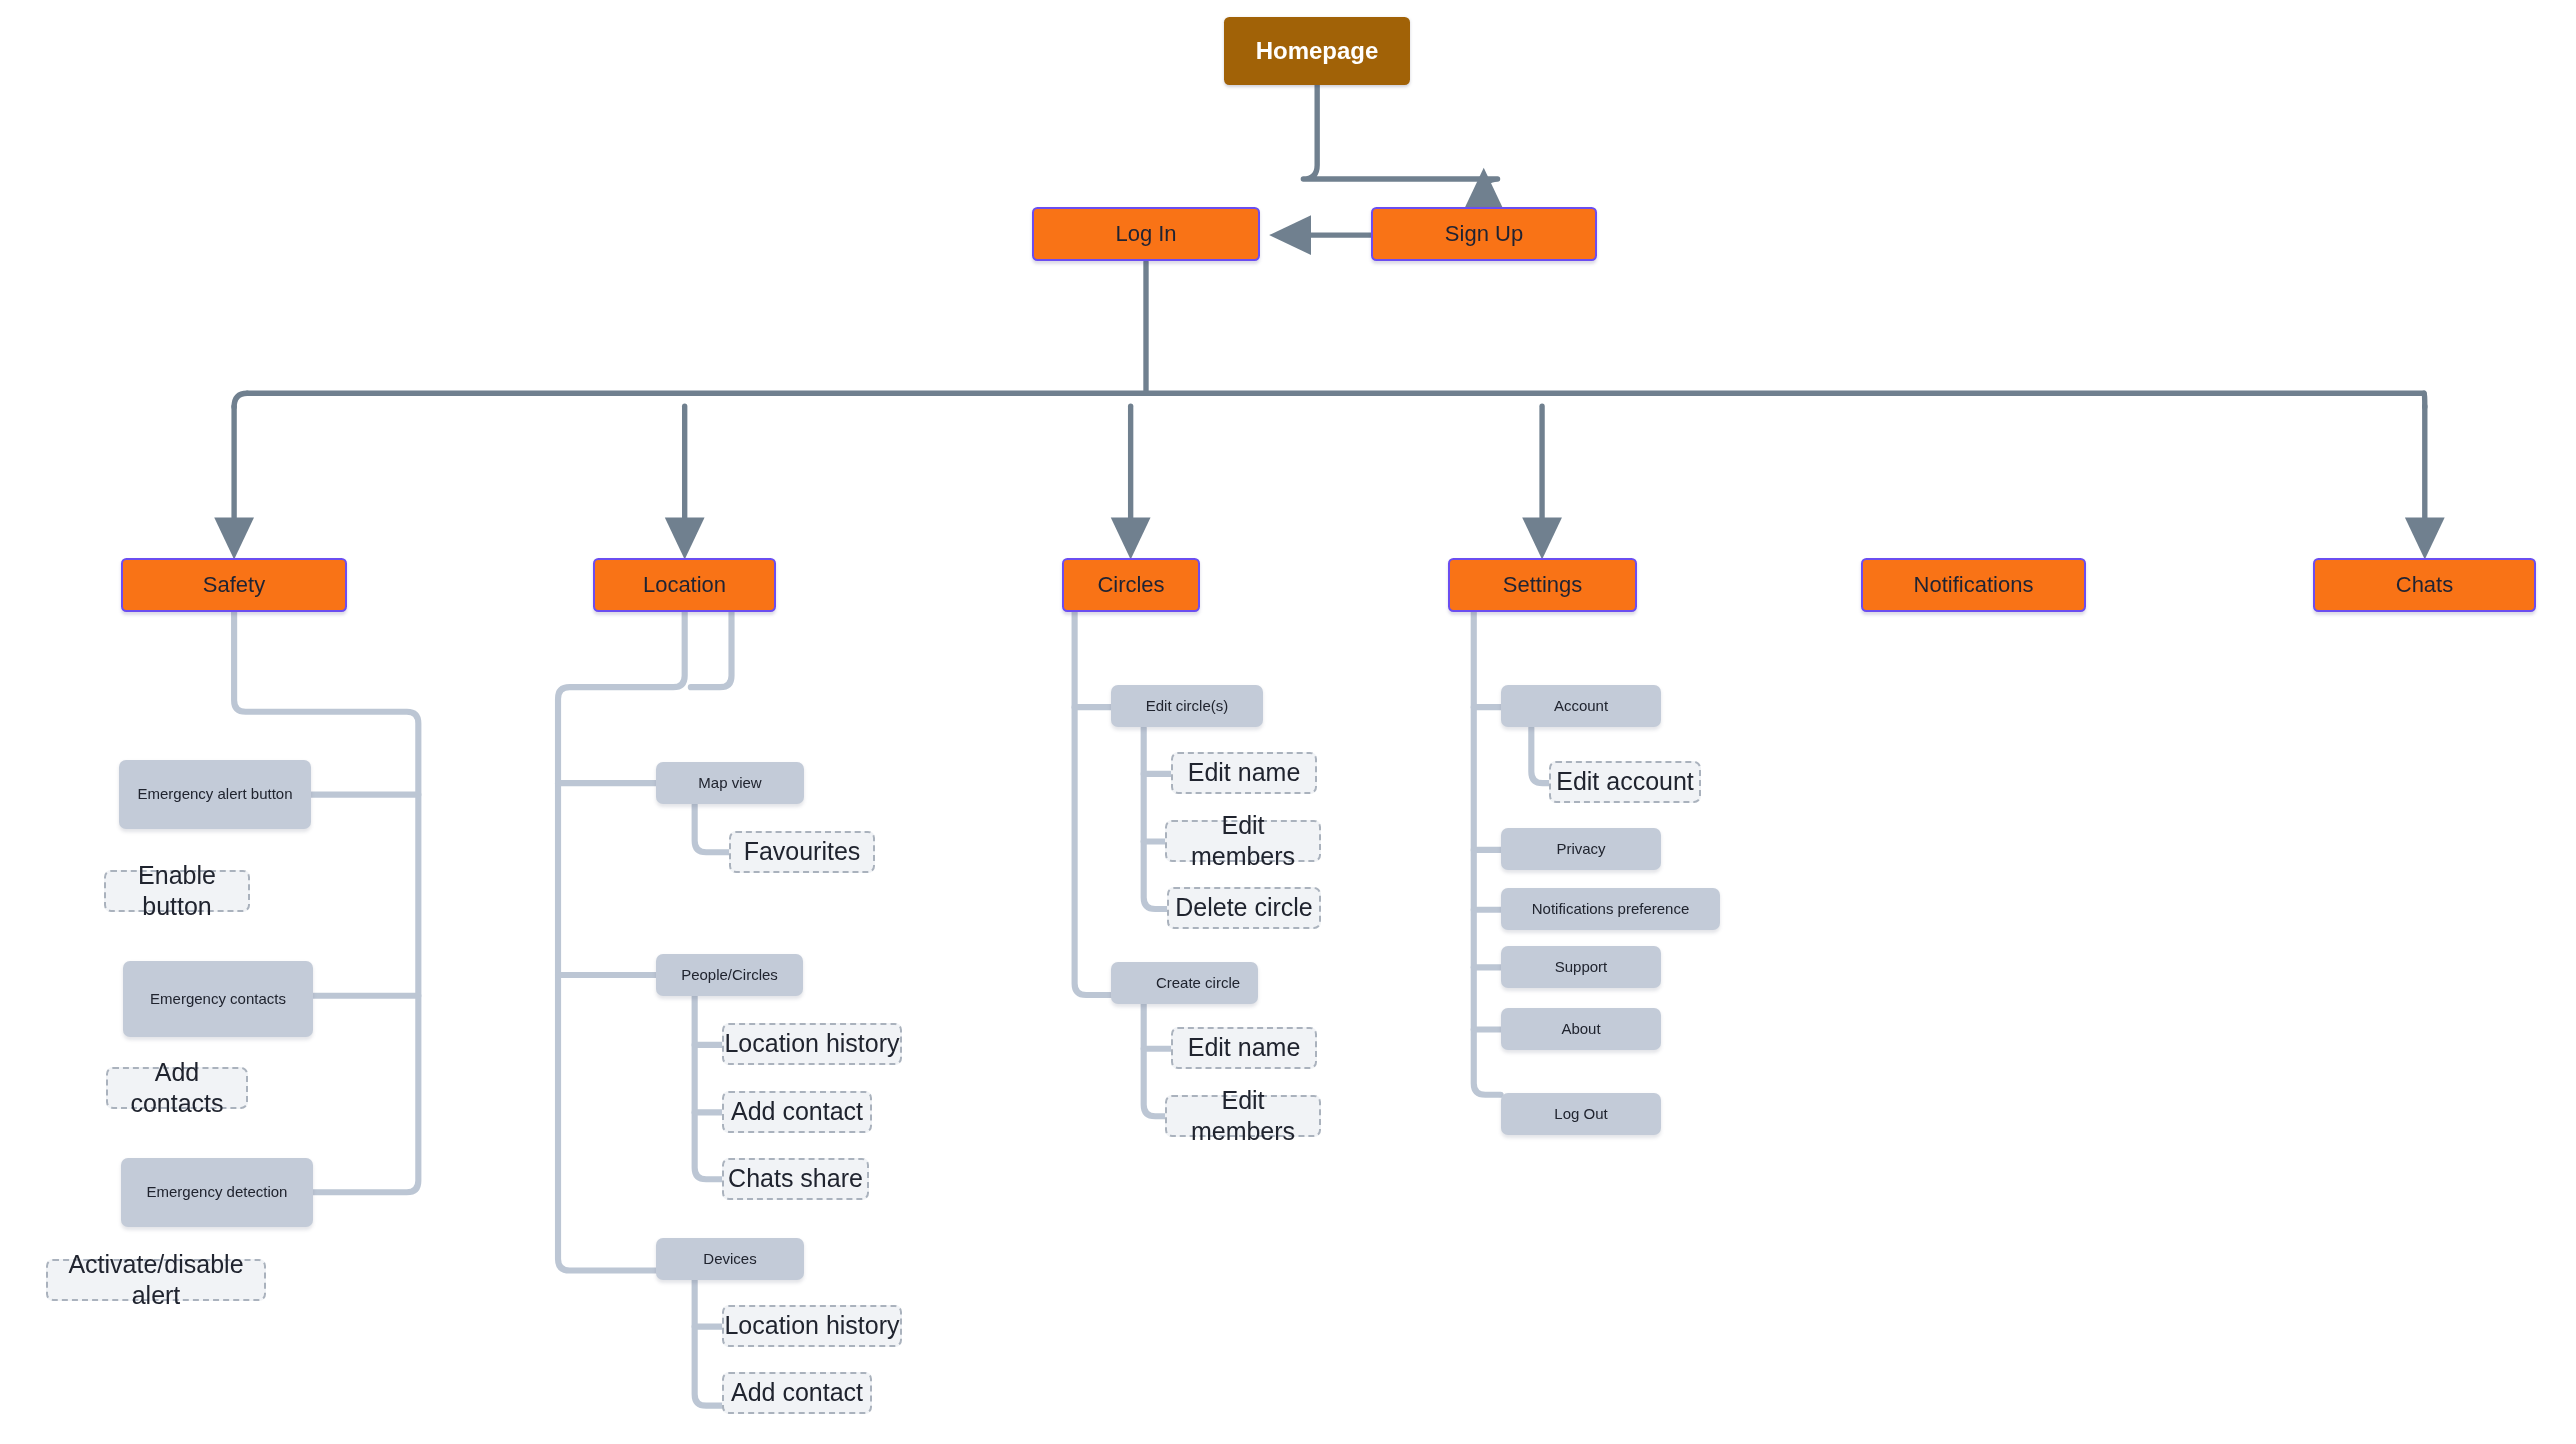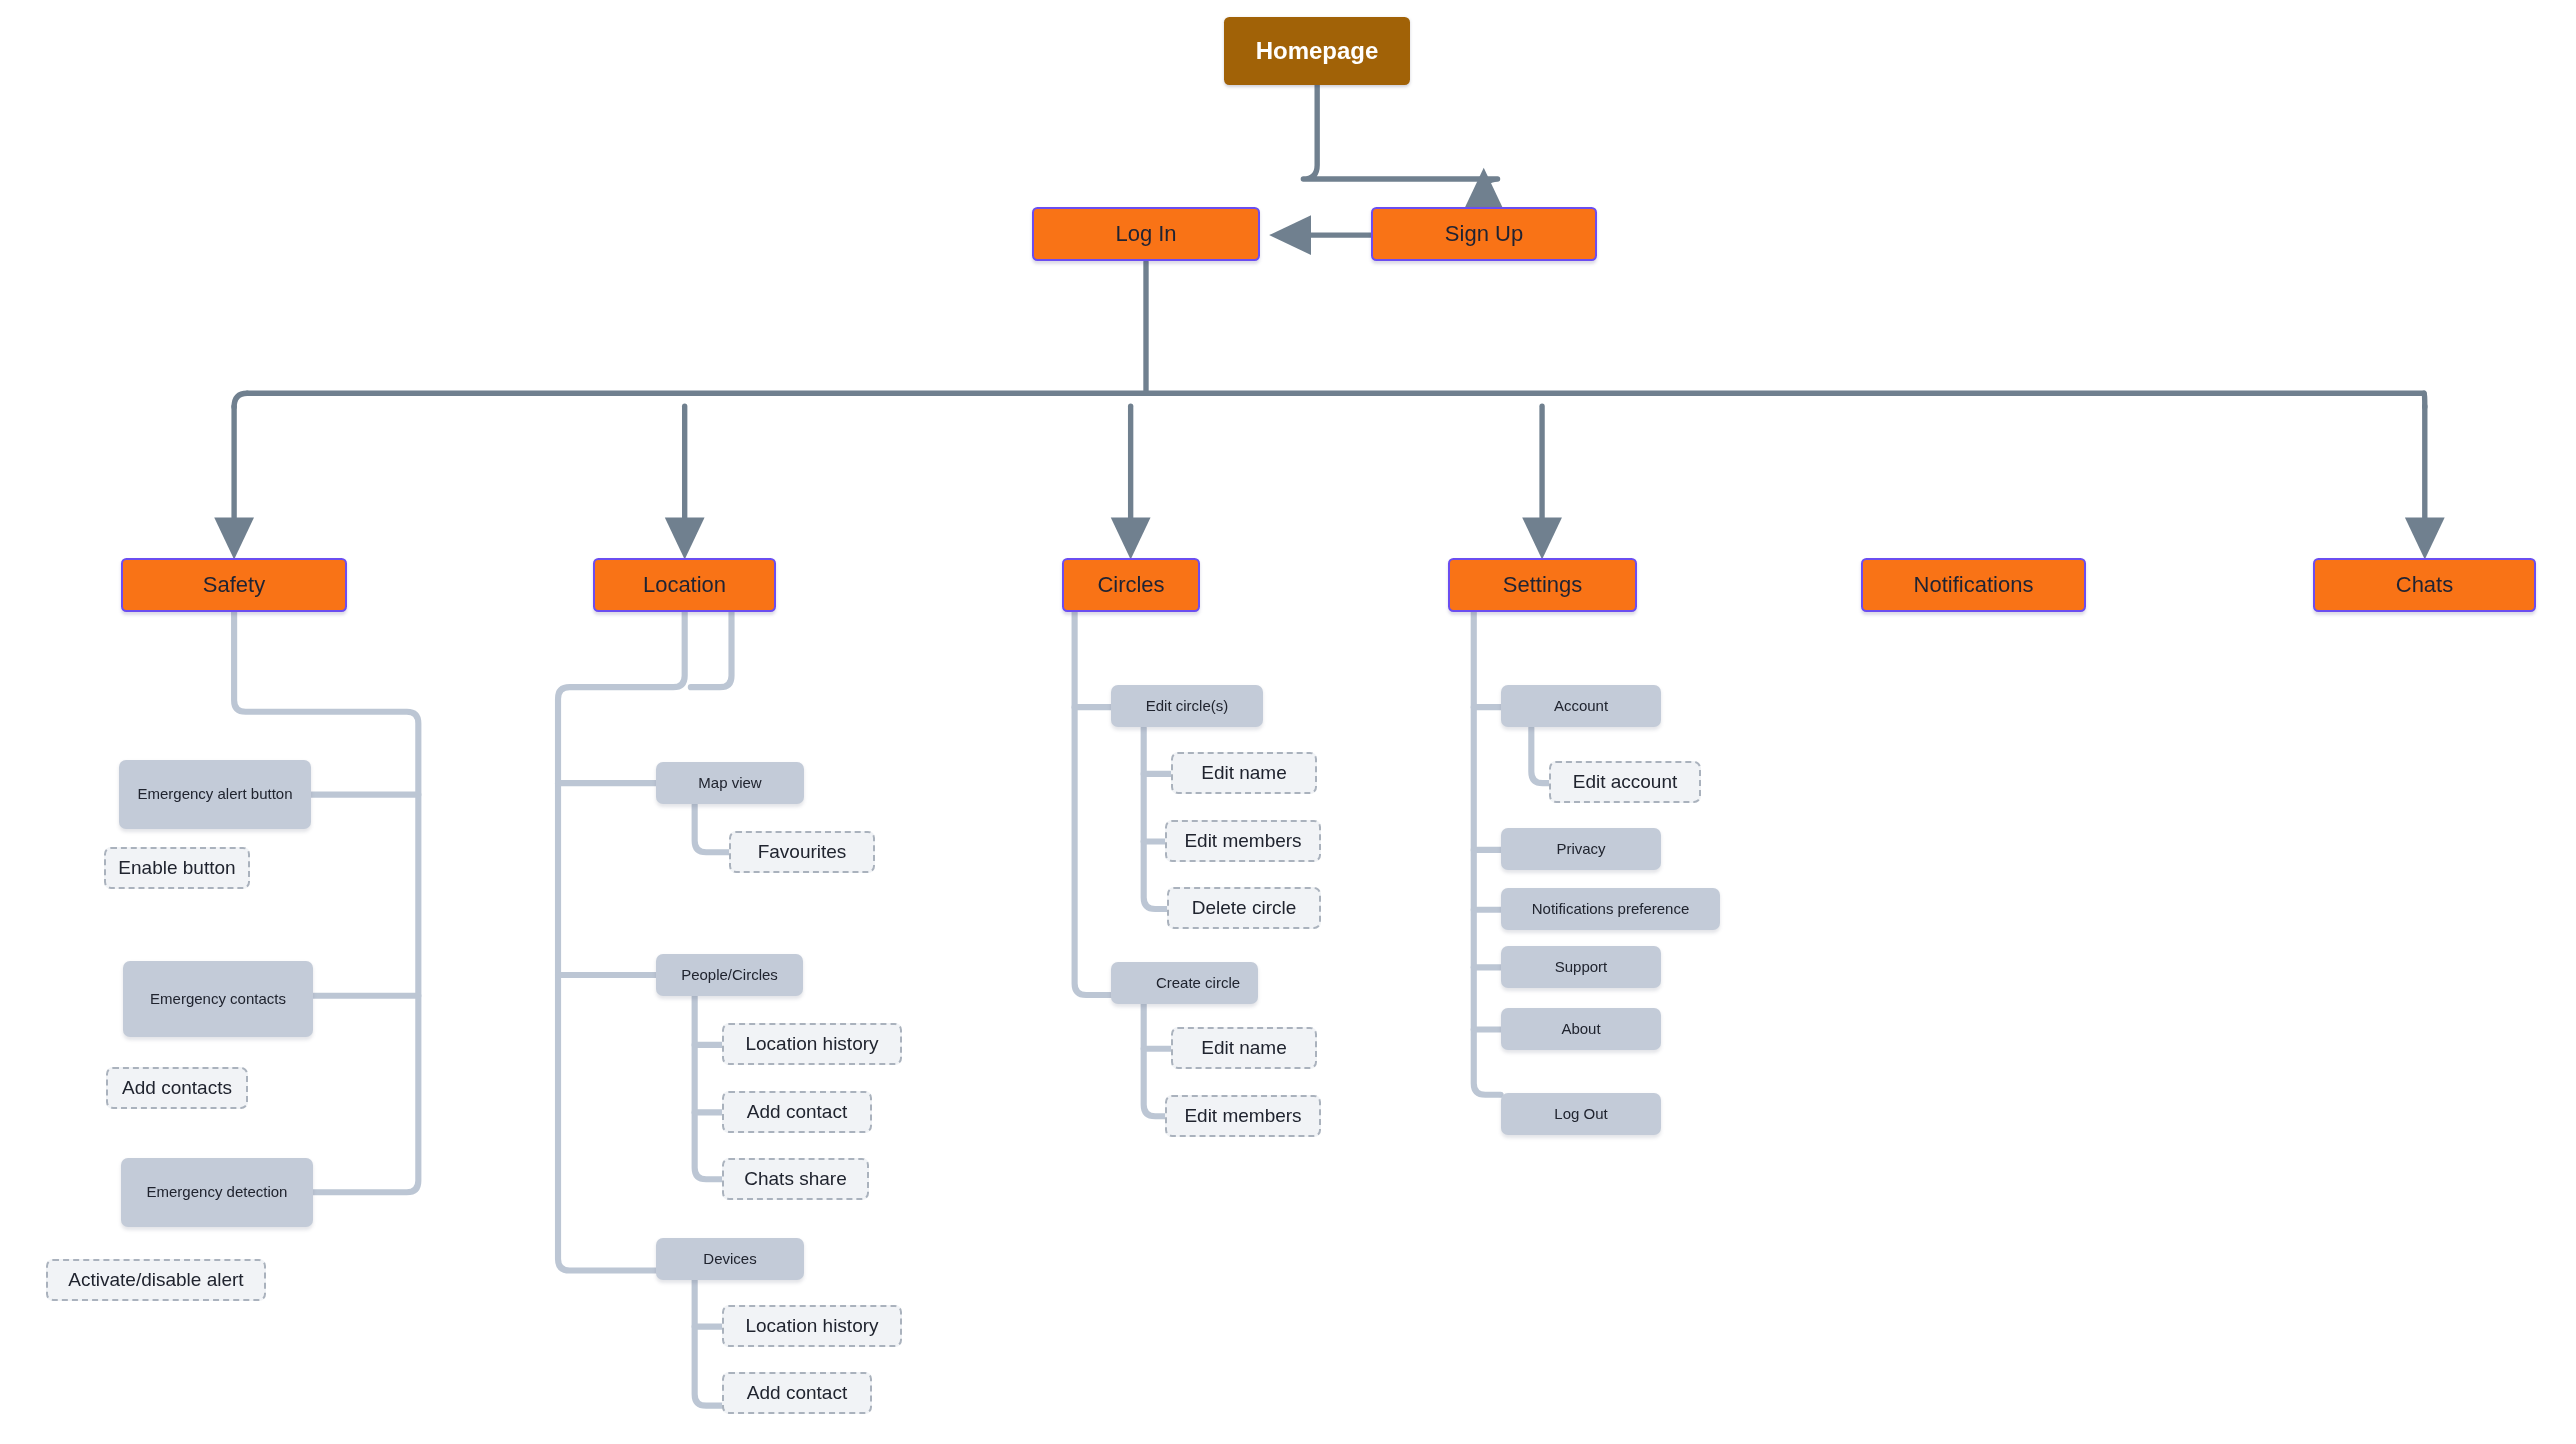--- a/index.html
+++ b/index.html
@@ -18,21 +18,21 @@
   
   .n-primary{background:#f97316;color:#1f2333;border:2.3px solid #6b4df0;border-radius:5.4px;
              font-size:22px;font-weight:400;box-shadow:0 2.3px 3.1px rgba(60,50,120,.18);}
 
   
   .n-sec{background:#c3cbd8;color:#20242f;border-radius:7px;font-size:15px;font-weight:400;
          box-shadow:0 2.3px 3.8px rgba(80,90,110,.16);}
 
   
   .n-dash{background:#f1f3f6;color:#20242f;border:2.3px dashed #aab2bd;border-radius:7px;
-          font-size:19px;font-weight:400;}
+          font-size:25px;font-weight:400;}
 </style>
 </head>
 <body>
 
 <div id="canvas">
 
   <svg id="wires" viewBox="0 0 3356 1882" xmlns="http://www.w3.org/2000/svg">
     <defs>
       <marker id="ah" markerWidth="9" markerHeight="9" refX="4.4" refY="4.5" orient="auto" markerUnits="strokeWidth">
         <path d="M0.4,0.8 L8.2,4.5 L0.4,8.2 Z" fill="#70808f"></path>
@@ -93,21 +93,21 @@
   <div class="node n-primary" style="left: 1371px; top: 207px; width: 226px; height: 54px;">Sign Up</div>
 
   <div class="node n-primary" style="left: 121px; top: 558px; width: 226px; height: 54px;">Safety</div>
   <div class="node n-primary" style="left: 593px; top: 558px; width: 183px; height: 54px;">Location</div>
   <div class="node n-primary" style="left: 1062px; top: 558px; width: 138px; height: 54px;">Circles</div>
   <div class="node n-primary" style="left: 1448px; top: 558px; width: 189px; height: 54px;">Settings</div>
   <div class="node n-primary" style="left: 1861px; top: 558px; width: 225px; height: 54px;">Notifications</div>
   <div class="node n-primary" style="left: 2313px; top: 558px; width: 223px; height: 54px;">Chats</div>
 
   <div class="node n-sec" style="left: 119px; top: 760px; width: 192px; height: 69px;">Emergency alert button</div>
-  <div class="node n-dash" style="left: 104px; top: 847px; width: 146px; height: 42px;">Enable button</div>
+  <div class="node n-dash" style="left: 104px; top: 870px; width: 146px; height: 42px;">Enable button</div>
   <div class="node n-sec" style="left: 123px; top: 961px; width: 190px; height: 76px;">Emergency contacts</div>
   <div class="node n-dash" style="left: 106px; top: 1067px; width: 142px; height: 42px;">Add contacts</div>
   <div class="node n-sec" style="left: 121px; top: 1158px; width: 192px; height: 69px;">Emergency detection</div>
   <div class="node n-dash" style="left: 46px; top: 1259px; width: 220px; height: 42px;">Activate/disable alert</div>
 
   <div class="node n-sec" style="left: 656px; top: 762px; width: 148px; height: 42px;">Map view</div>
   <div class="node n-dash" style="left: 729px; top: 831px; width: 146px; height: 42px;">Favourites</div>
   <div class="node n-sec" style="left: 656px; top: 954px; width: 147px; height: 42px;">People/Circles</div>
   <div class="node n-dash" style="left: 722px; top: 1023px; width: 180px; height: 42px;">Location history</div>
   <div class="node n-dash" style="left: 722px; top: 1091px; width: 150px; height: 42px;">Add contact</div>

